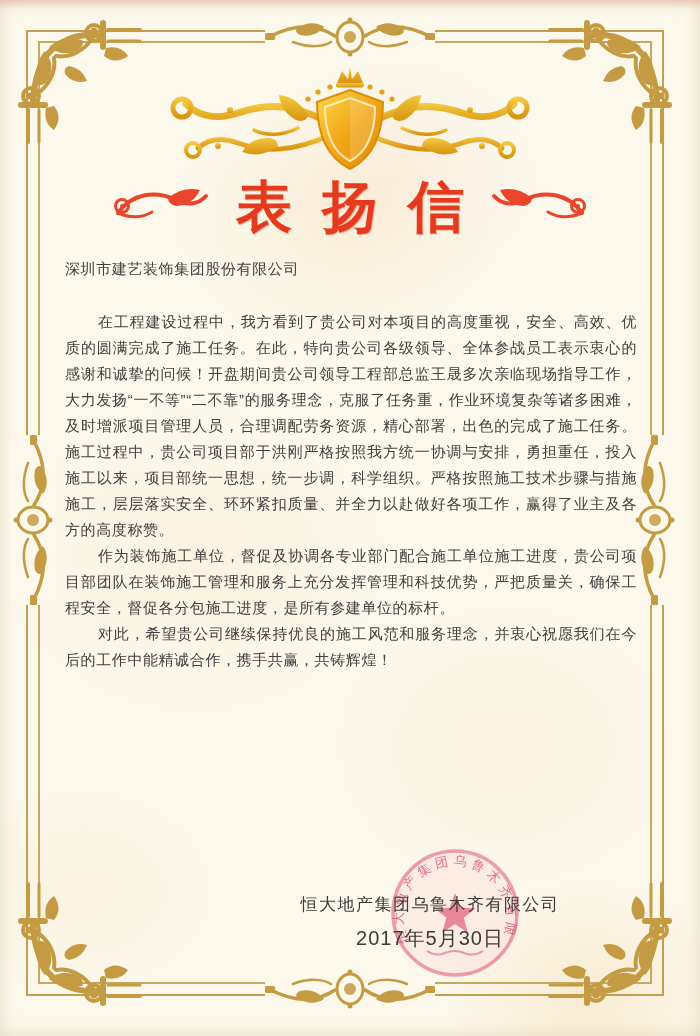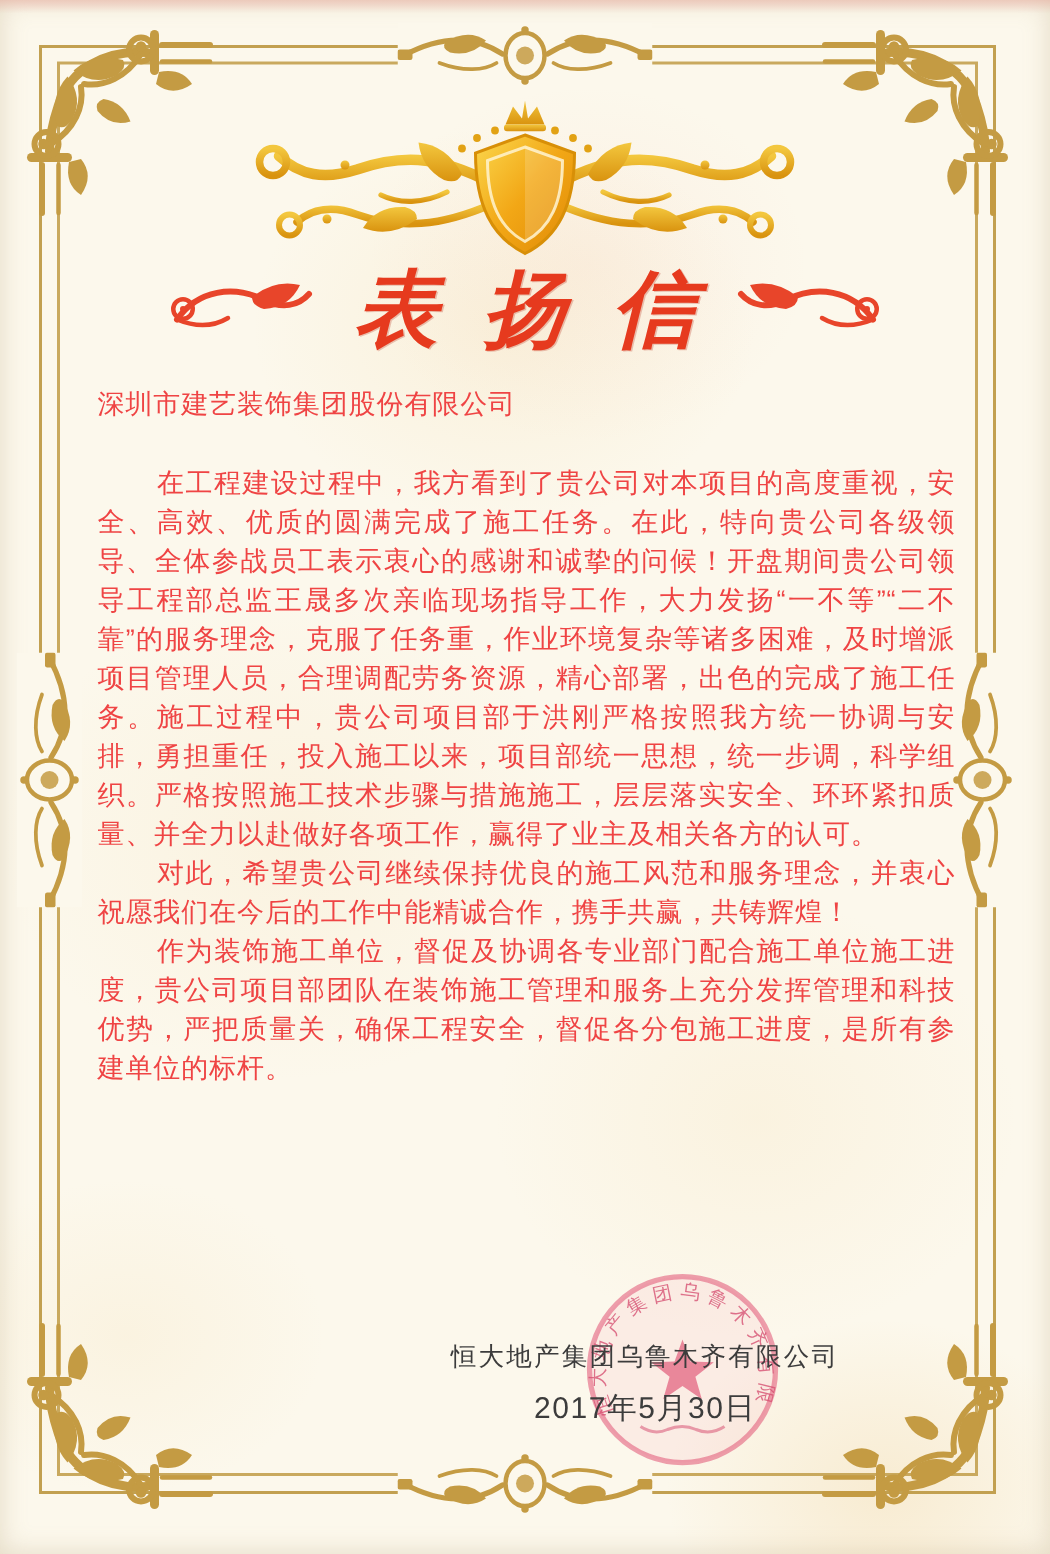--- a/index.html
+++ b/index.html
@@ -53,31 +53,31 @@
   .emblem { position:absolute; left:160px; top:66px; width:380px; height:112px; }
   
   .title-row {
     position:absolute; top:178px; left:0; width:100%;
     display:flex; align-items:center; justify-content:center; gap:26px;
   }
   .title-flourish { width:100px; height:46px; flex:0 0 auto; }
   .title-flourish.right { transform:scaleX(-1); }
   .letter-title {
     font-family:"DejaVu Serif", serif;
-    font-style:italic; font-weight:bold;
+    font-weight:bold;
     font-size:56px; line-height:1;
     color:#e63a1e;
     letter-spacing:30px; margin-right:-30px;
     text-shadow:1px 1px 0 rgba(180,30,10,.25);
     white-space:nowrap;
   }
   
   .body-block {
     position:absolute; left:65px; top:256px; width:572px;
-    font-size:18px; line-height:26px; color:#ef4444;
+    font-size:15px; line-height:26px; color:#404040;
     letter-spacing:.6px; text-align:justify;
   }
   .recipient { margin-bottom:27px; }
   .para { text-indent:2.2em; }
   
   .sign-block {
     position:absolute; left:250px; top:893px; width:360px;
     text-align:center; z-index:3;
     color:#3c3c3c; font-size:17px; letter-spacing:1.5px;
   }
@@ -269,23 +269,23 @@
     <h1 class="letter-title">表扬信</h1>
     <div class="title-flourish right">
       <svg width="100" height="46">
           <use href="#title-flo"></use>
         </svg>
     </div>
   </div>
 
   <div class="body-block">
     <div class="recipient">深圳市建艺装饰集团股份有限公司</div>
-    <p class="para">在工程建设过程中，我方看到了贵公司对本项目的高度重视，安全、高效、优质的圆满完成了施工任务。在此，特向贵公司各级领导、全体参战员工表示衷心的感谢和诚挚的问候！开盘期间贵公司领导工程部总监王晟多次亲临现场指导工作，大力发扬“一不等”“二不靠”的服务理念，克服了任务重，作业环境复杂等诸多困难，及时增派项目管理人员，合理调配劳务资源，精心部署，出色的完成了施工任务。施工过程中，贵公司项目部于洪刚严格按照我方统一协调与安排，勇担重任，投入施工以来，项目部统一思想，统一步调，科学组织。严格按照施工技术步骤与措施施工，层层落实安全、环环紧扣质量、并全力以赴做好各项工作，赢得了业主及相关各方的认可。</p>
+    <p class="para">在工程建设过程中，我方看到了贵公司对本项目的高度重视，安全、高效、优质的圆满完成了施工任务。在此，特向贵公司各级领导、全体参战员工表示衷心的感谢和诚挚的问候！开盘期间贵公司领导工程部总监王晟多次亲临现场指导工作，大力发扬“一不等”“二不靠”的服务理念，克服了任务重，作业环境复杂等诸多困难，及时增派项目管理人员，合理调配劳务资源，精心部署，出色的完成了施工任务。施工过程中，贵公司项目部于洪刚严格按照我方统一协调与安排，勇担重任，投入施工以来，项目部统一思想，统一步调，科学组织。严格按照施工技术步骤与措施施工，层层落实安全、环环紧扣质量、并全力以赴做好各项工作，赢得了业主及各方的高度称赞。</p>
+    <p class="para">作为装饰施工单位，督促及协调各专业部门配合施工单位施工进度，贵公司项目部团队在装饰施工管理和服务上充分发挥管理和科技优势，严把质量关，确保工程安全，督促各分包施工进度，是所有参建单位的标杆。</p>
     <p class="para">对此，希望贵公司继续保持优良的施工风范和服务理念，并衷心祝愿我们在今后的工作中能精诚合作，携手共赢，共铸辉煌！</p>
-    <p class="para">作为装饰施工单位，督促及协调各专业部门配合施工单位施工进度，贵公司项目部团队在装饰施工管理和服务上充分发挥管理和科技优势，严把质量关，确保工程安全，督促各分包施工进度，是所有参建单位的标杆。</p>
   </div>
 
   <div class="stamp">
     <svg width="140" height="140">
         <use href="#seal-orn"></use>
       </svg>
   </div>
 
   <div class="sign-block">
     <div class="sign-company">恒大地产集团乌鲁木齐有限公司</div>

